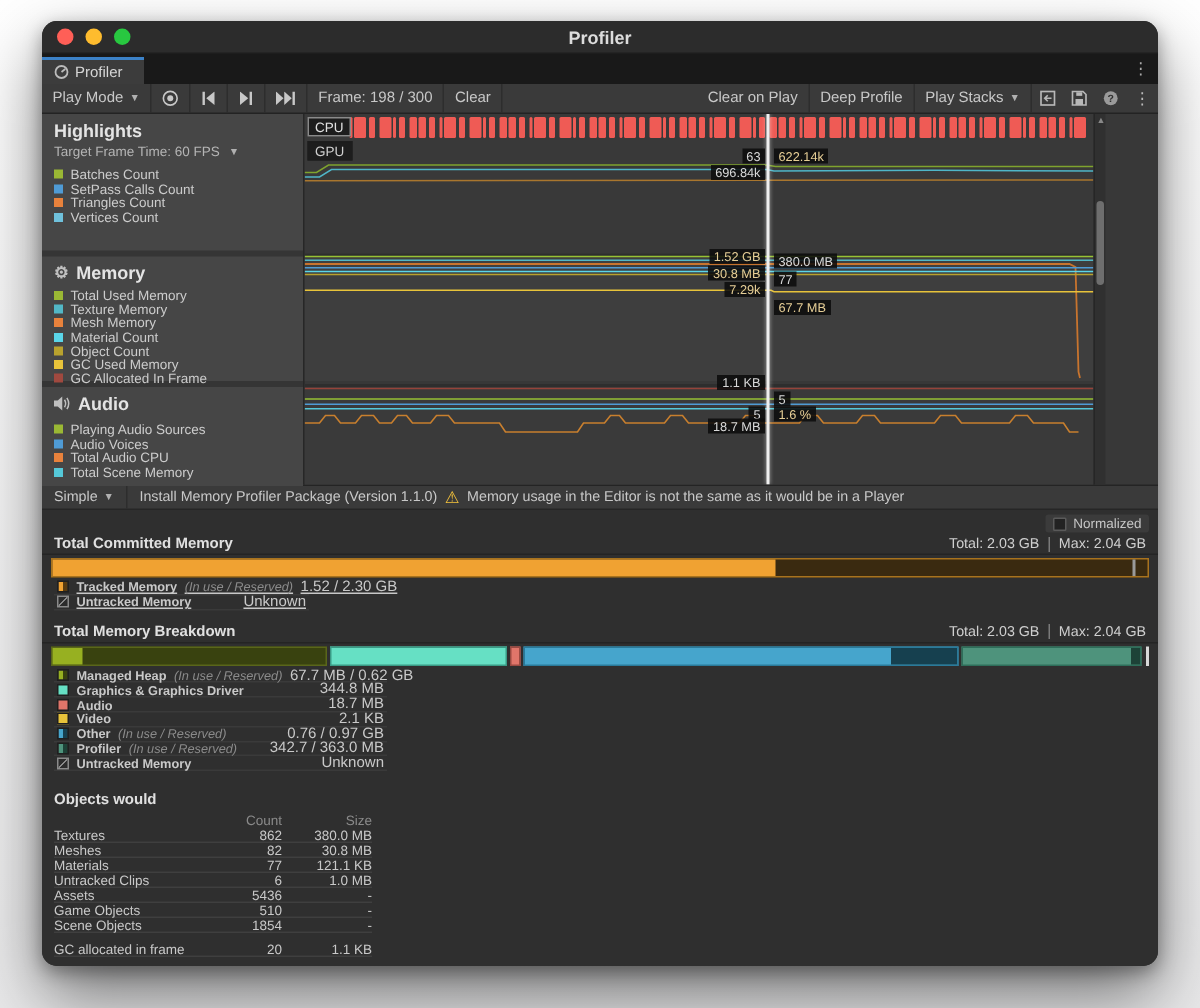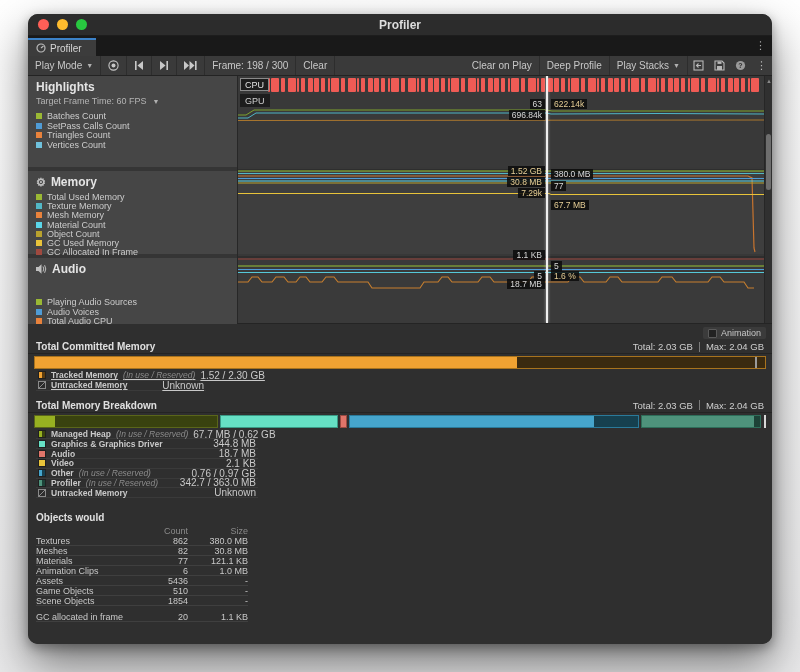--- a/index.html
+++ b/index.html
@@ -24,21 +24,21 @@
   .toolbar{height:20px;background:#3a3a3a;border-bottom:1px solid #232323;display:flex;
     align-items:stretch;font-size:10px;color:#c8c8c8;flex:0 0 auto;}
   .titem{display:flex;align-items:center;padding:0 7px;border-right:1px solid #2d2d2d;white-space:nowrap;gap:4px;}
   .arrow{font-size:7px;color:#b0b0b0;}
   .spacer{flex:1;}
   .modsel{width:210px;justify-content:space-between;}
   .ticonbtn{display:flex;align-items:center;padding:0 5px;color:#bbb;}
   .stepsvg{display:block;}
   
   .main{height:248px;display:flex;flex:0 0 auto;background:#383838;border-bottom:1px solid #242424;}
-  .sidebar{width:210px;background:#353535;border-right:1px solid #272727;position:relative;flex:0 0 auto;}
+  .sidebar{width:175px;background:#353535;border-right:1px solid #272727;position:relative;flex:0 0 auto;}
   .module{position:absolute;left:0;right:0;background:#464646;padding:3px 0 0 0;}
   .m-hl{top:0;height:91px;}
   .m-mem{top:95px;height:83px;}
   .m-aud{top:182px;height:66px;}
   .mhead{display:flex;align-items:center;gap:5px;padding:1px 8px;font-size:12px;font-weight:bold;color:#e4e4e4;}
   .msub{display:flex;align-items:center;gap:6px;padding:0 8px;font-size:9px;color:#b4b4b4;height:12px;}
   .counters{margin-top:4px;}
   .crow{display:flex;align-items:center;gap:5px;padding:0 8px;height:9.7px;font-size:9px;color:#cccccc;}
   .m-mem .crow{height:9.3px;align-items:center;}
   .sw{width:6px;height:6px;flex:0 0 auize;display:inline-block;}
@@ -278,21 +278,21 @@
 
       <div class="module m-aud">
         <div class="mhead">
           <svg width="11" height="10" viewBox="0 0 11 10">
             <path d="M0 3 H2.5 L5.5 0.3 V9.7 L2.5 7 H0 Z" fill="#c0c0c0"></path>
             <path d="M7 2.5 Q8.6 5 7 7.5" stroke="#c0c0c0" stroke-width="1" fill="none"></path>
             <path d="M8.6 1.2 Q11 5 8.6 8.8" stroke="#c0c0c0" stroke-width="1" fill="none"></path>
           </svg>
           <span>Audio</span>
         </div>
-        <div class="counters" style="margin-top:20px;">
+        <div class="counters" style="margin-top:4px;">
           <div class="crow">
               <span class="sw" style="background: rgb(154, 184, 52);"></span>
               <span>Playing Audio Sources</span>
             </div>
           <div class="crow">
               <span class="sw" style="background: rgb(79, 155, 213);"></span>
               <span>Audio Voices</span>
             </div>
           <div class="crow">
               <span class="sw" style="background: rgb(232, 130, 60);"></span>
@@ -428,27 +428,38 @@
       <div class="lab l313 warm" style="top:195px;text-align:center;">1.6 %</div>
       <div class="lab r309" style="top:203px;">18.7 MB</div>
     </div>
 
     <div class="vscroll">
       <span class="varrow">▲</span>
       <div class="vthumb"></div>
     </div>
   </div>
 
+  <div class="detailbar">
+    <div class="dbitem">
+      <span>Simple</span>
+      <span class="arrow">▼</span>
+    </div>
+    <div class="dbtext">
+      <span>Install Memory Profiler Package (Version 1.1.0)</span>
+      <span class="warnicon">⚠</span>
+      <span>Memory usage in the Editor is not the same as it would be in a Player</span>
+    </div>
+  </div>
 
   <div class="pane">
 
     <div class="normrow">
       <div class="normchip">
         <span class="checkbox"></span>
-        <span>Animation</span>
+        <span>Normalized</span>
       </div>
     </div>
 
     <div class="sechead">
       <span class="sectitle">Total Committed Memory</span>
       <span class="secright">
         <span>Total: 2.03 GB</span>
         <span class="vsep"></span>
         <span>Max: 2.04 GB</span>
       </span>
@@ -554,21 +565,21 @@
         <span class="c1">Meshes</span>
         <span class="c2">82</span>
         <span class="c3">30.8 MB</span>
       </div>
       <div class="orow">
         <span class="c1">Materials</span>
         <span class="c2">77</span>
         <span class="c3">121.1 KB</span>
       </div>
       <div class="orow">
-        <span class="c1">Animation Clips</span>
+        <span class="c1">Untracked Clips</span>
         <span class="c2">6</span>
         <span class="c3">1.0 MB</span>
       </div>
       <div class="orow">
         <span class="c1">Assets</span>
         <span class="c2">5436</span>
         <span class="c3">-</span>
       </div>
       <div class="orow">
         <span class="c1">Game Objects</span>

